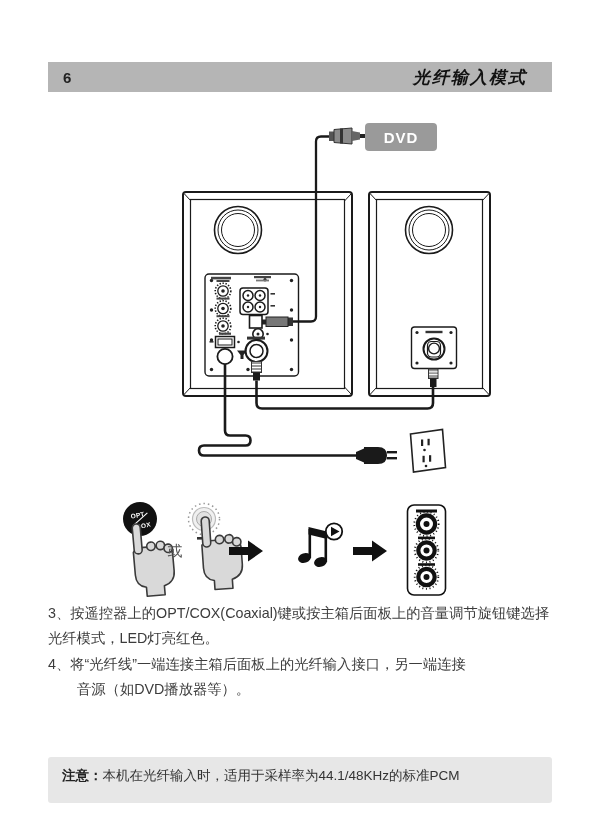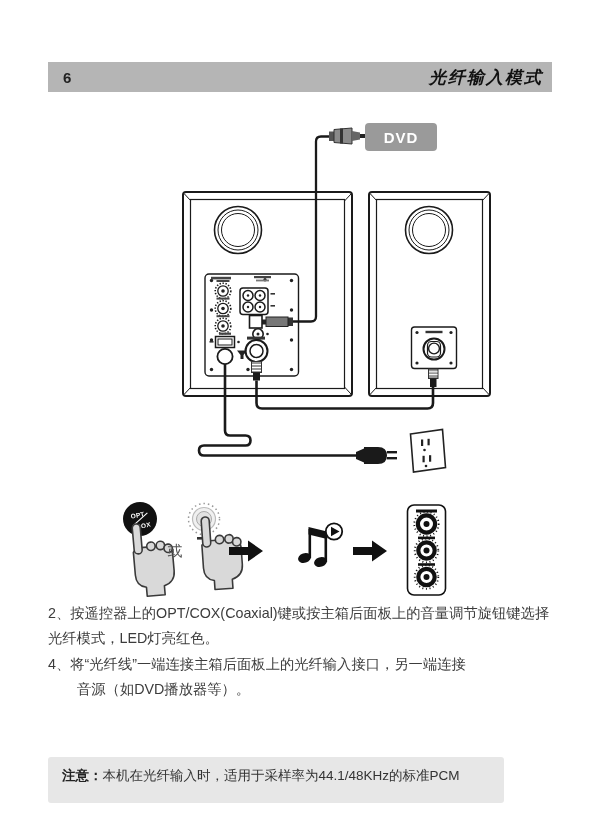--- a/index.html
+++ b/index.html
@@ -7,32 +7,32 @@
     width:600px;height:836px;background:#ffffff;position:relative;
     font-family:"Liberation Sans", sans-serif;overflow:hidden;
   }
   .header{
     position:absolute;left:48px;top:62px;width:504px;height:30px;
     background:var(--header_bg,#b5b5b5);
     display:flex;justify-content:space-between;align-items:center;
   }
   .page-num{padding-left:15px;font-size:15px;font-weight:600;color:#222;}
   .header-title{
-    padding-right:9px;font-family:Liberation Mono, monospace;
+    padding-right:25px;font-family:Liberation Mono, monospace;
     font-style:italic;font-weight:bold;font-size:17px;color:#111;letter-spacing:2px;
   }
   .diagram-svg{position:absolute;left:0;top:100px;width:600px;height:500px;}
   .instructions{
     position:absolute;left:48px;top:601px;width:508px;
     font-size:14.3px;line-height:25.4px;color:#3c3c3c;
   }
   .instr-line{white-space:nowrap;}
   .indent{padding-left:29px;}
   .note-box{
-    position:absolute;left:48px;top:757px;width:456px;height:46px;
+    position:absolute;left:48px;top:757px;width:504px;height:46px;
     background:var(--note_bg,#e7e7e7);border-radius:3px;box-sizing:border-box;
     padding:8px 0 0 14px;font-size:13.5px;line-height:21px;color:#333;
   }
   .note-label{font-weight:bold;color:#222;}
   .note-line2{padding-left:42px;}
   svg text.dvd{font-family:"Liberation Sans",sans-serif;font-weight:bold;font-size:15px;fill:#ffffff;letter-spacing:1px;}
   svg text.btn{font-family:"Liberation Sans",sans-serif;font-weight:bold;font-size:6.4px;fill:#ffffff;letter-spacing:.3px;}
   svg text.or{font-family:"Liberation Sans",sans-serif;font-size:15px;fill:#555;}
 </style>
 </head>
@@ -281,21 +281,21 @@
     <circle cx="426.5" cy="450.5" r="8.2" stroke-width="4.2"></circle>
     <circle cx="426.5" cy="450.5" r="3" fill="#111" stroke="none"></circle>
     <rect x="418" y="463.2" width="17" height="2.6" fill="#111" stroke="none"></rect>
     <circle cx="426.5" cy="477" r="11.8" stroke-width="1.8" stroke-dasharray="1 2.6"></circle>
     <circle cx="426.5" cy="477" r="8.2" stroke-width="4.2"></circle>
     <circle cx="426.5" cy="477" r="3" fill="#111" stroke="none"></circle>
   </g>
 </svg>
 
 <div class="instructions">
-  <div class="instr-line">2、按遥控器上的OPT/COX(Coaxial)键或按主箱后面板上的音量调节旋钮键选择</div>
+  <div class="instr-line">3、按遥控器上的OPT/COX(Coaxial)键或按主箱后面板上的音量调节旋钮键选择</div>
   <div class="instr-line">光纤模式，LED灯亮红色。</div>
   <div class="instr-line">4、将“光纤线”一端连接主箱后面板上的光纤输入接口，另一端连接</div>
   <div class="instr-line indent">音源（如DVD播放器等）。</div>
 </div>
 
 <div class="note-box">
   <div>
     <span class="note-label">注意：</span><span>本机在光纤输入时，适用于采样率为44.1/48KHz的标准PCM</span>
   </div>
 </div>

